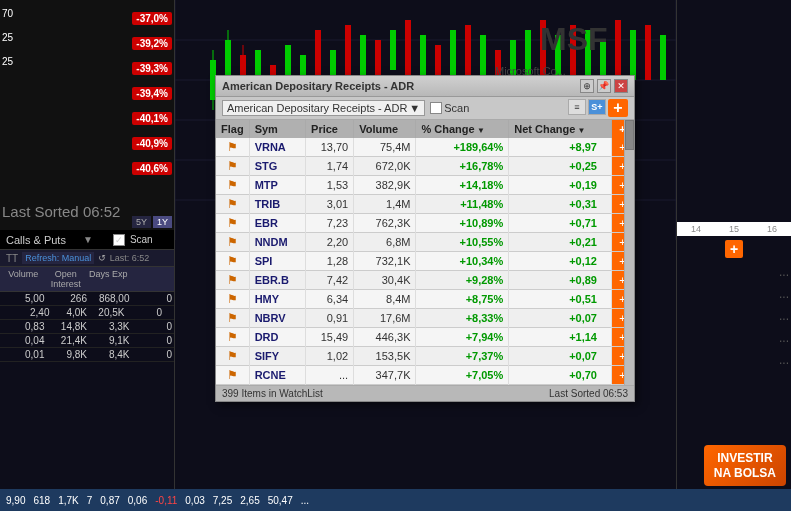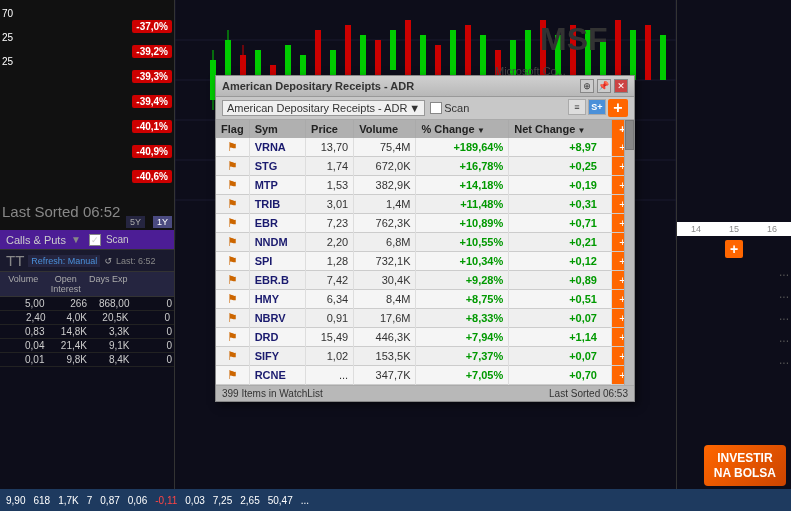--- a/index.html
+++ b/index.html
@@ -38,25 +38,25 @@
       padding: 1px 4px;
       border-radius: 2px;
       font-size: 10px;
       font-weight: bold;
       color: #fff;
     }
 
     .pct-red { background: #cc0000; }
 
     .calls-puts-header {
-      background: #4c1d95;
+      background: #000000;
       padding: 3px 6px;
       display: flex;
       align-items: center;
-      gap: 5px;
+      gap: 17px;
       border-bottom: 1px solid #333;
     }
 
     .calls-puts-label {
       font-size: 11px;
       color: #ccc;
     }
 
     .toolbar-row {
       background: #1a1a2e;
@@ -404,76 +404,76 @@
     <text x="495" y="75" font-size="11" fill="#444" font-family="Arial">Microsoft Co...</text>
     <text x="530" y="90" font-size="9" fill="#333" font-family="Arial">...by Section...</text>
     <text x="525" y="103" font-size="9" fill="#333" font-family="Arial">...Infrastructure...</text>
   </svg>
 </div>
 
 <div class="left-panel">
 
   <div style="position:relative; height:230px; background:#111; overflow:hidden;">
 
-    <div style="position:absolute; right:2px; top:16px; display:flex; flex-direction:column; gap:1px; padding-top:4px;">
+    <div style="position:absolute; right:2px; top:8px; display:flex; flex-direction:column; gap:1px; padding-top:4px;">
       <div class="pct-badge pct-red" style="position:static; margin-bottom:11px;">-37,0%</div>
       <div class="pct-badge pct-red" style="position:static; margin-bottom:11px;">-39,2%</div>
       <div class="pct-badge pct-red" style="position:static; margin-bottom:11px;">-39,3%</div>
       <div class="pct-badge pct-red" style="position:static; margin-bottom:11px;">-39,4%</div>
       <div class="pct-badge pct-red" style="position:static; margin-bottom:11px;">-40,1%</div>
       <div class="pct-badge pct-red" style="position:static; margin-bottom:11px;">-40,9%</div>
       <div class="pct-badge pct-red" style="position:static;">-40,6%</div>
     </div>
 
     <div style="position:absolute; left:2px; top:8px; display:flex; flex-direction:column; gap:13px;">
       <span style="color:#fff; font-size:10px;">70</span>
       <span style="color:#fff; font-size:10px;">25</span>
       <span style="color:#fff; font-size:10px;">25</span>
     </div>
 
     <div style="position:absolute; bottom:10px; left:2px; font-size:15px; color:#888;">Last Sorted 06:52</div>
 
-    <div style="position:absolute; bottom:2px; right:2px; display:flex; gap:8px;">
+    <div style="position:absolute; bottom:2px; right:2px; display:flex; gap:2px;">
       <button class="period-btn">5Y</button>
       <button class="period-btn active">1Y</button>
     </div>
   </div>
 
   <div class="calls-puts-header">
     <span class="calls-puts-label">Calls &amp; Puts</span>
     <span style="color:#888; font-size:10px;">▼</span>
     <span style="margin-left:3px;">
       <span class="checkbox-custom">✓</span>
       <span style="font-size:10px; color:#ccc; margin-left:2px;">Scan</span>
     </span>
   </div>
 
   <div class="toolbar-row">
-    <span style="font-size:15px; color:#888;">TT</span>
+    <span style="font-size:10px; color:#888;">TT</span>
     <span style="font-size:9px; color:#4a90d9; background:#252540; padding:1px 3px;">Refresh: Manual</span>
     <span style="font-size:9px; color:#aaa;">↺</span>
     <span style="font-size:9px; color:#888;">Last: 6:52</span>
   </div>
 
   <div style="background:#252540; display:grid; grid-template-columns:1fr 1fr 1fr 1fr; padding:2px 2px; border-bottom:1px solid #333;">
     <span style="font-size:9px; color:#aaa; text-align:center;">Volume</span>
     <span style="font-size:9px; color:#aaa; text-align:center;">Open Interest</span>
     <span style="font-size:9px; color:#aaa; text-align:center;">Days Exp</span>
     <span style="font-size:9px; color:#aaa;"></span>
   </div>
 
 
   <div style="font-size:10px;">
     <div style="display:grid; grid-template-columns:1fr 1fr 1fr 1fr; padding:1px 2px; border-bottom:1px solid #222;">
       <span style="color:#ccc; text-align:right;">5,00</span>
       <span style="color:#ccc; text-align:right;">266</span>
       <span style="color:#ccc; text-align:right;">868,00</span>
       <span style="color:#ccc; text-align:right;">0</span>
     </div>
-    <div style="display:grid; grid-template-columns:1fr 1fr 1fr 1fr; padding:1px 4px; border-bottom:1px solid #222;">
+    <div style="display:grid; grid-template-columns:1fr 1fr 1fr 1fr; padding:1px 12px; border-bottom:1px solid #222;">
       <span style="color:#ccc; text-align:right;">2,40</span>
       <span style="color:#ccc; text-align:right;">4,0K</span>
       <span style="color:#ccc; text-align:right;">20,5K</span>
       <span style="color:#ccc; text-align:right;">0</span>
     </div>
     <div style="display:grid; grid-template-columns:1fr 1fr 1fr 1fr; padding:1px 2px; border-bottom:1px solid #222;">
       <span style="color:#ccc; text-align:right;">0,83</span>
       <span style="color:#ccc; text-align:right;">14,8K</span>
       <span style="color:#ccc; text-align:right;">3,3K</span>
       <span style="color:#ccc; text-align:right;">0</span>

